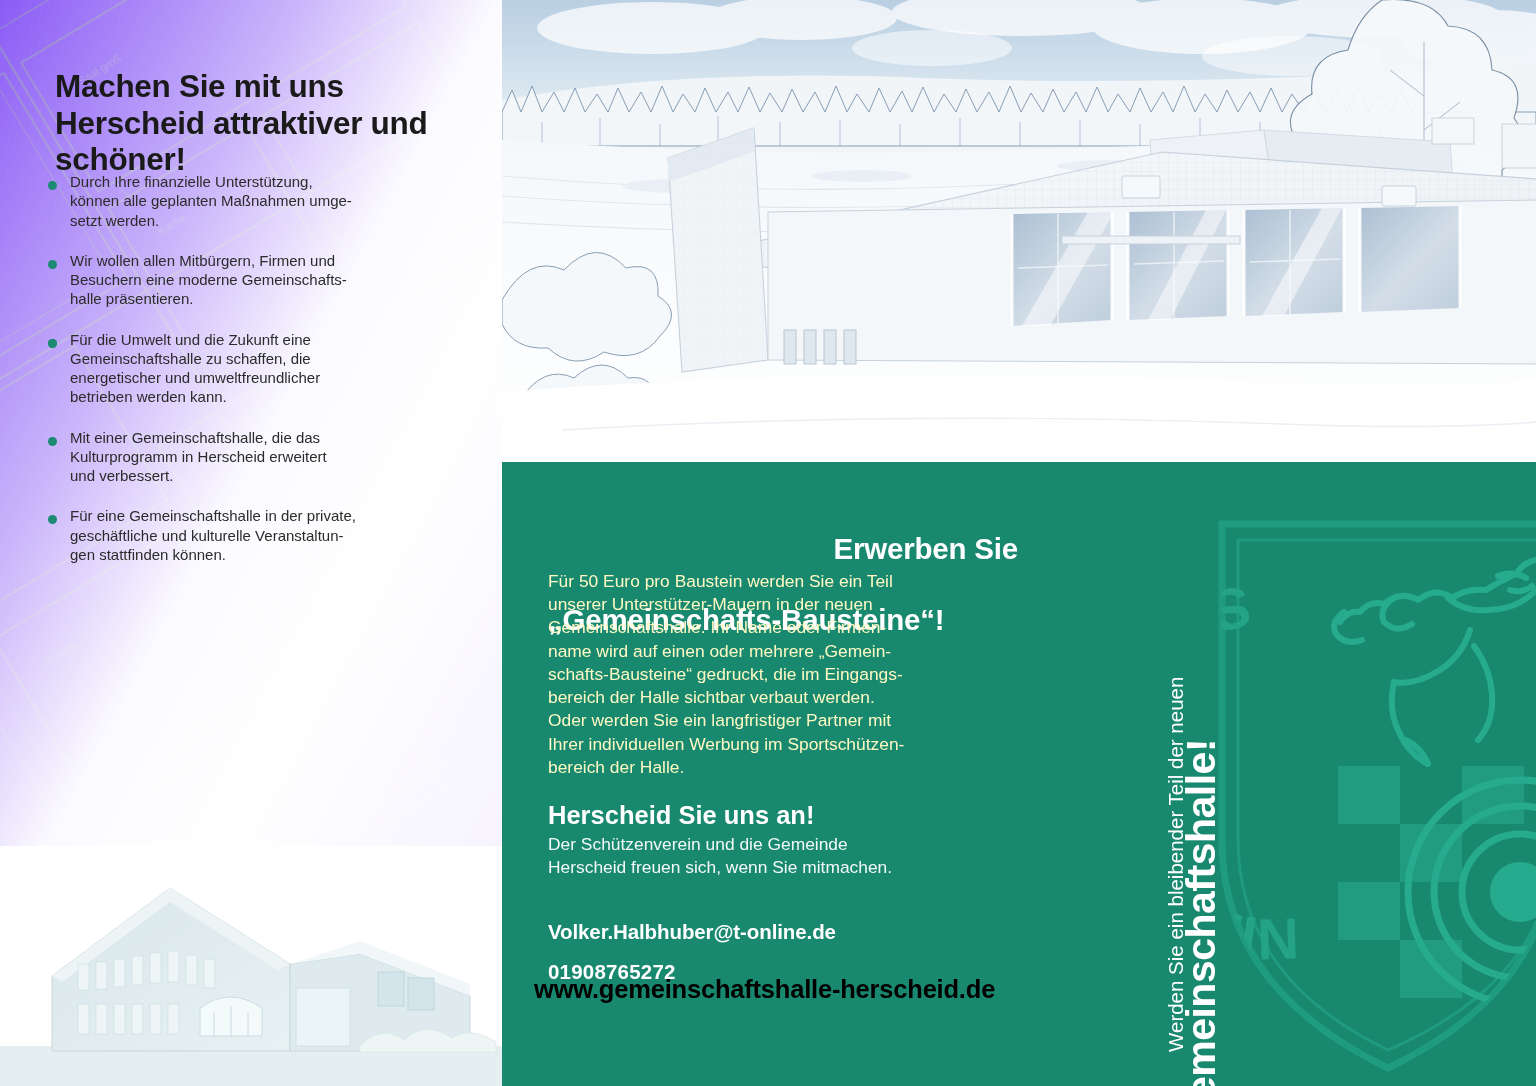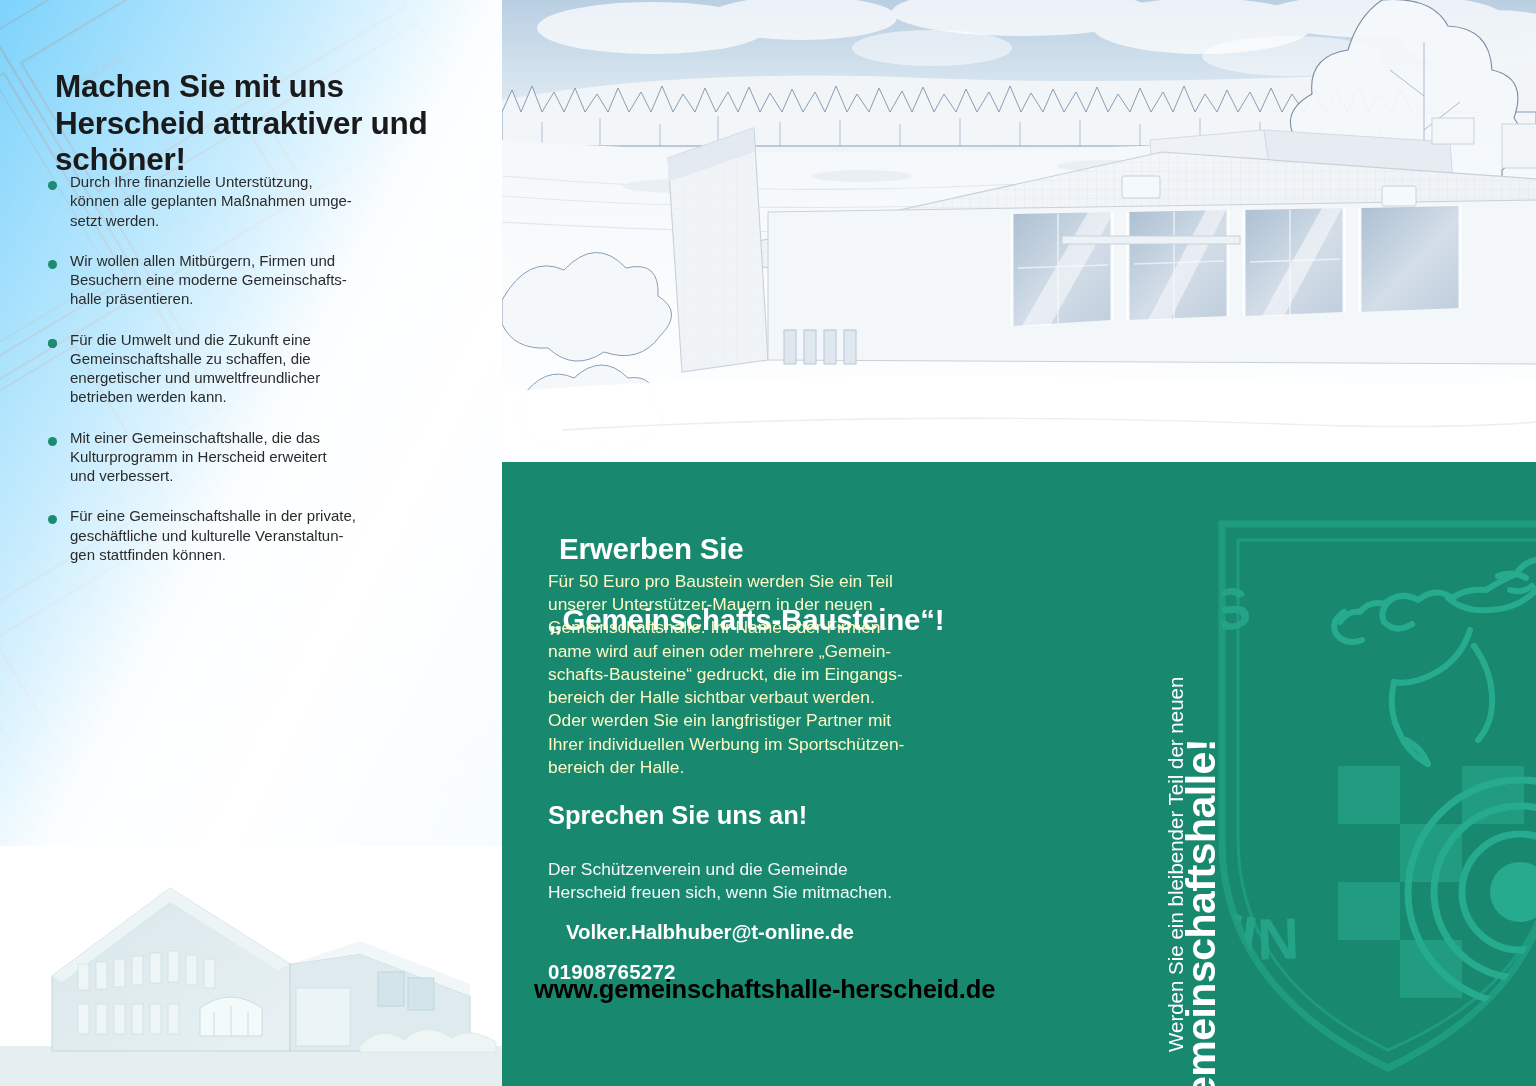--- a/index.html
+++ b/index.html
@@ -9,21 +9,21 @@
     font-family:"Liberation Sans", sans-serif;
     background:#ffffff;
     overflow:hidden;
     position:relative;
   }
   .page { position:relative; width:1536px; height:1086px; overflow:hidden; background:#fff; }
 
   
   .left-panel {
     position:absolute; left:0; top:0; width:502px; height:1086px;
-    background:#7dd3fc; overflow:hidden;
+    background:#8b5cf6; overflow:hidden;
   }
   .plan-watermark {
     position:absolute; left:-180px; top:-120px; width:900px; height:1000px;
     opacity:.55; pointer-events:none;
   }
   .left-fade {
     position:absolute; left:0; top:0; width:502px; height:1086px;
     background:linear-gradient(118deg, rgba(255,255,255,0) 0%, rgba(255,255,255,.55) 28%, rgba(255,255,255,.97) 46%, rgba(255,255,255,1) 62%, rgba(255,255,255,.9) 100%);
     pointer-events:none;
   }
@@ -65,36 +65,36 @@
     opacity:1; pointer-events:none;
   }
 
   .green-inner { position:absolute; left:0; top:0; width:1034px; height:624px; }
 
   .acquire-title {
     position:absolute; left:46px; top:34px; width:470px;
     color:#ffffff; font-size:29.5px; font-weight:bold; line-height:1.2;
     white-space:pre-line; letter-spacing:-0.2px;
   }
-  .acquire-title .ln1 { padding-left:11px; display:block; }
+  .acquire-title .ln1 { padding-left:11px; display:block;text-align:right; }
   .acquire-body {
     position:absolute; left:46px; top:108px; width:470px;
     color:#fef9c3; font-size:17.4px; line-height:1.335; white-space:pre-line;
   }
   .speak-title {
     position:absolute; left:46px; top:338px; width:470px;
     color:#ffffff; font-size:25.5px; font-weight:bold; line-height:1.2;
   }
   .speak-body {
-    position:absolute; left:46px; top:396px; width:480px;
+    position:absolute; left:46px; top:371px; width:480px;
     color:#f3f9f7; font-size:17.4px; line-height:1.33; white-space:pre-line;
   }
   .contact-email {
     position:absolute; left:46px; top:458px;
-    color:#ffffff; font-size:20.5px; font-weight:bold; letter-spacing:-0.1px;margin-left:18px;
+    color:#ffffff; font-size:20.5px; font-weight:bold; letter-spacing:-0.1px;
   }
   .contact-phone {
     position:absolute; left:46px; top:498px;
     color:#ffffff; font-size:20.5px; font-weight:bold; letter-spacing:.2px;
   }
   .website {
     position:absolute; left:32px; top:513px;
     color:#000000; font-size:25.5px; font-weight:bold; letter-spacing:-0.2px;
   }
 
@@ -509,21 +509,21 @@
       <div class="acquire-body">Für 50 Euro pro Baustein werden Sie ein Teil
 unserer Unterstützer-Mauern in der neuen
 Gemeinschaftshalle. Ihr Name oder Firmen-
 name wird auf einen oder mehrere „Gemein-
 schafts-Bausteine“ gedruckt, die im Eingangs-
 bereich der Halle sichtbar verbaut werden.
 Oder werden Sie ein langfristiger Partner mit
 Ihrer individuellen Werbung im Sportschützen-
 bereich der Halle.</div>
 
-      <div class="speak-title">Sprechen Sie uns an!</div>
+      <div class="speak-title">Herscheid Sie uns an!</div>
       <div class="speak-body">Der Schützenverein und die Gemeinde
 Herscheid freuen sich, wenn Sie mitmachen.</div>
 
       <div class="contact-email">Volker.Halbhuber@t-online.de</div>
       <div class="contact-phone">01908765272</div>
       <div class="website">www.gemeinschaftshalle-herscheid.de</div>
 
       <div class="vertical-wrap">
         <div class="vert-small">Werden Sie ein bleibender Teil der neuen</div>
         <div class="vert-big">Gemeinschaftshalle!</div>

